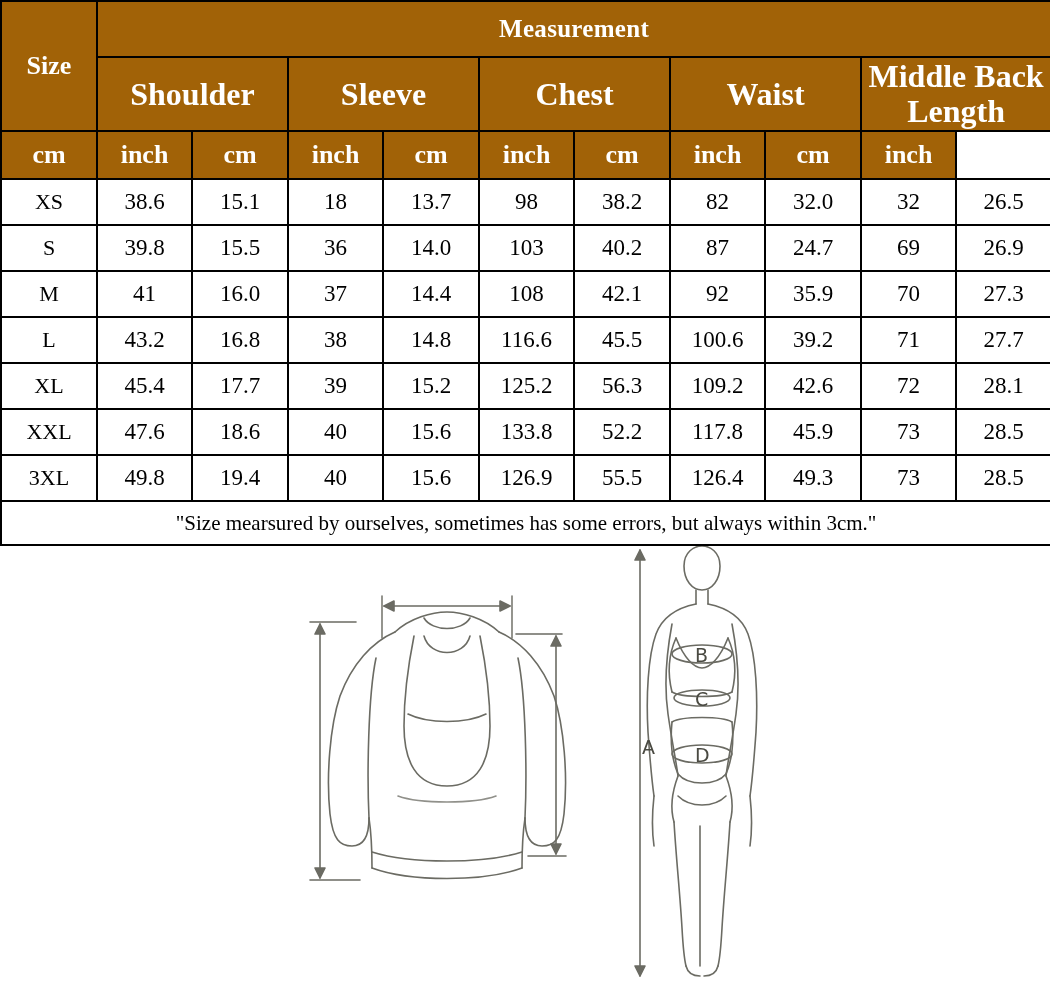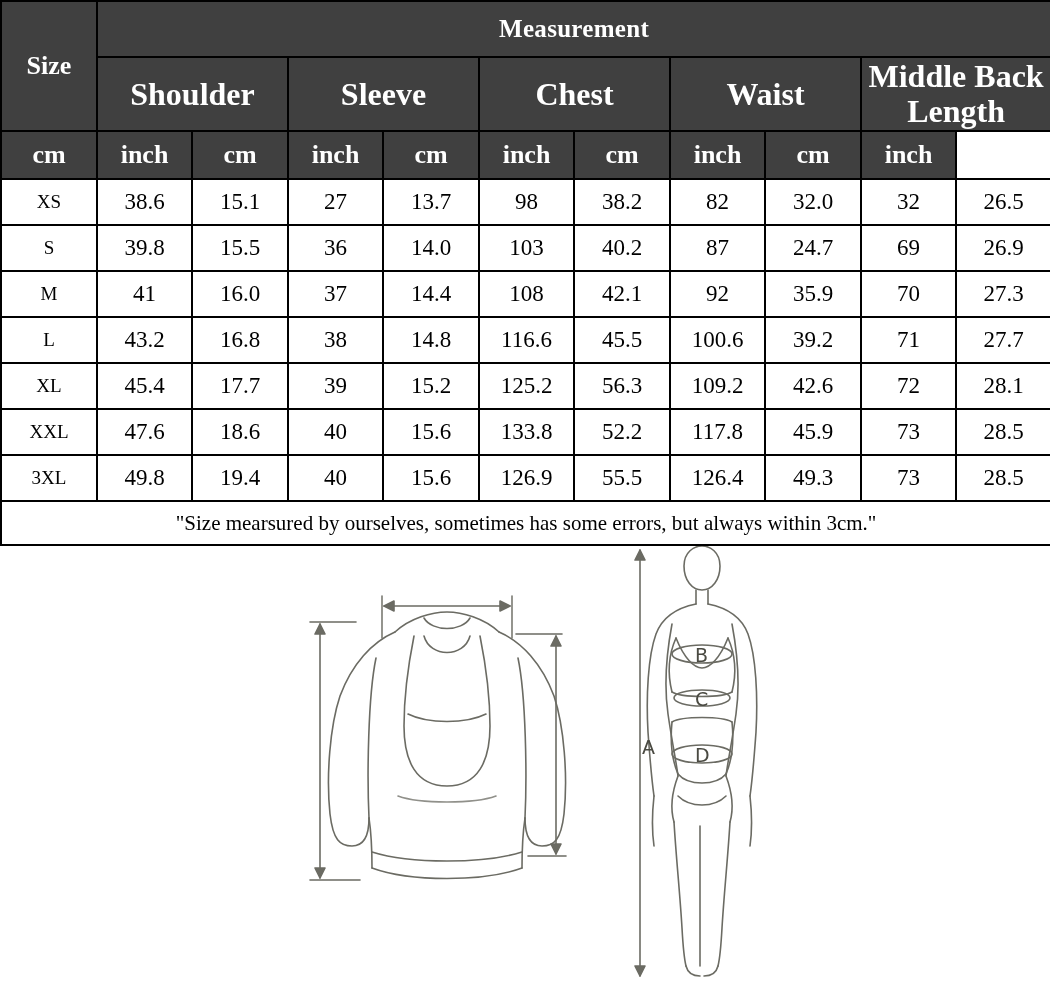--- a/index.html
+++ b/index.html
@@ -23,36 +23,36 @@
     table-layout: fixed;
     background: #fff;
   }
   .size-table td, .size-table th {
     border: 2px solid #000;
     text-align: center;
     vertical-align: middle;
     font-family: "Liberation Serif", serif;
   }
   .hdr {
-    background: #404040;
+    background: #a16207;
     color: #fff;
     font-weight: bold;
     font-family: "Liberation Sans", sans-serif;
   }
   .hdr-measurement { font-size: 25px; height: 56px; letter-spacing: .3px; }
   .hdr-size { font-size: 26px; }
   .hdr-group { font-size: 32px; height: 74px; line-height: 1.08; }
   .hdr-unit { font-size: 26px; height: 48px; }
   .body-cell {
     font-size: 23px;
     height: 46px;
     color: #000;
     background: #fff;
   }
-  .size-cell { font-size: 19px; }
+  .size-cell { font-size: 22px; }
   .note-row td {
     font-size: 21px;
     height: 44px;
     font-family: "Liberation Serif", serif;
     color: #000;
     background: #fff;
   }
 
   
   .diagram-area {
@@ -106,21 +106,21 @@
         <th class="hdr hdr-unit">inch</th>
         <th class="hdr hdr-unit">cm</th>
         <th class="hdr hdr-unit">inch</th>
       </tr>
     </thead>
     <tbody>
       <tr>
         <td class="body-cell size-cell">XS</td>
         <td class="body-cell">38.6</td>
         <td class="body-cell">15.1</td>
-        <td class="body-cell">27</td>
+        <td class="body-cell">18</td>
         <td class="body-cell">13.7</td>
         <td class="body-cell">98</td>
         <td class="body-cell">38.2</td>
         <td class="body-cell">82</td>
         <td class="body-cell">32.0</td>
         <td class="body-cell">32</td>
         <td class="body-cell">26.5</td>
       </tr>
       <tr>
         <td class="body-cell size-cell">S</td>

